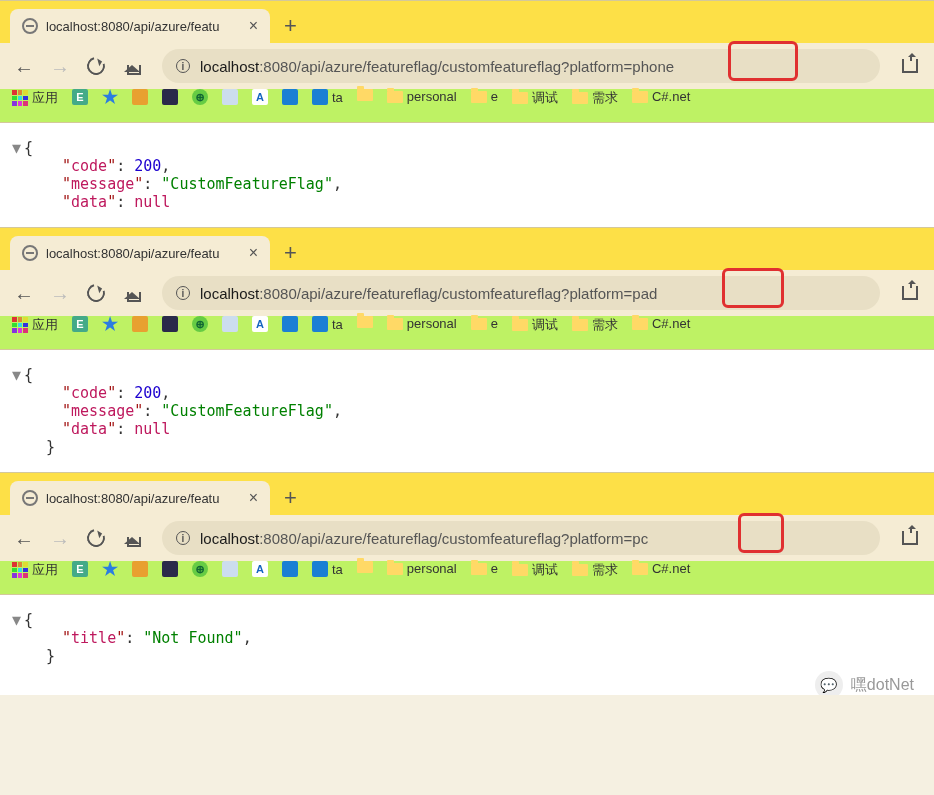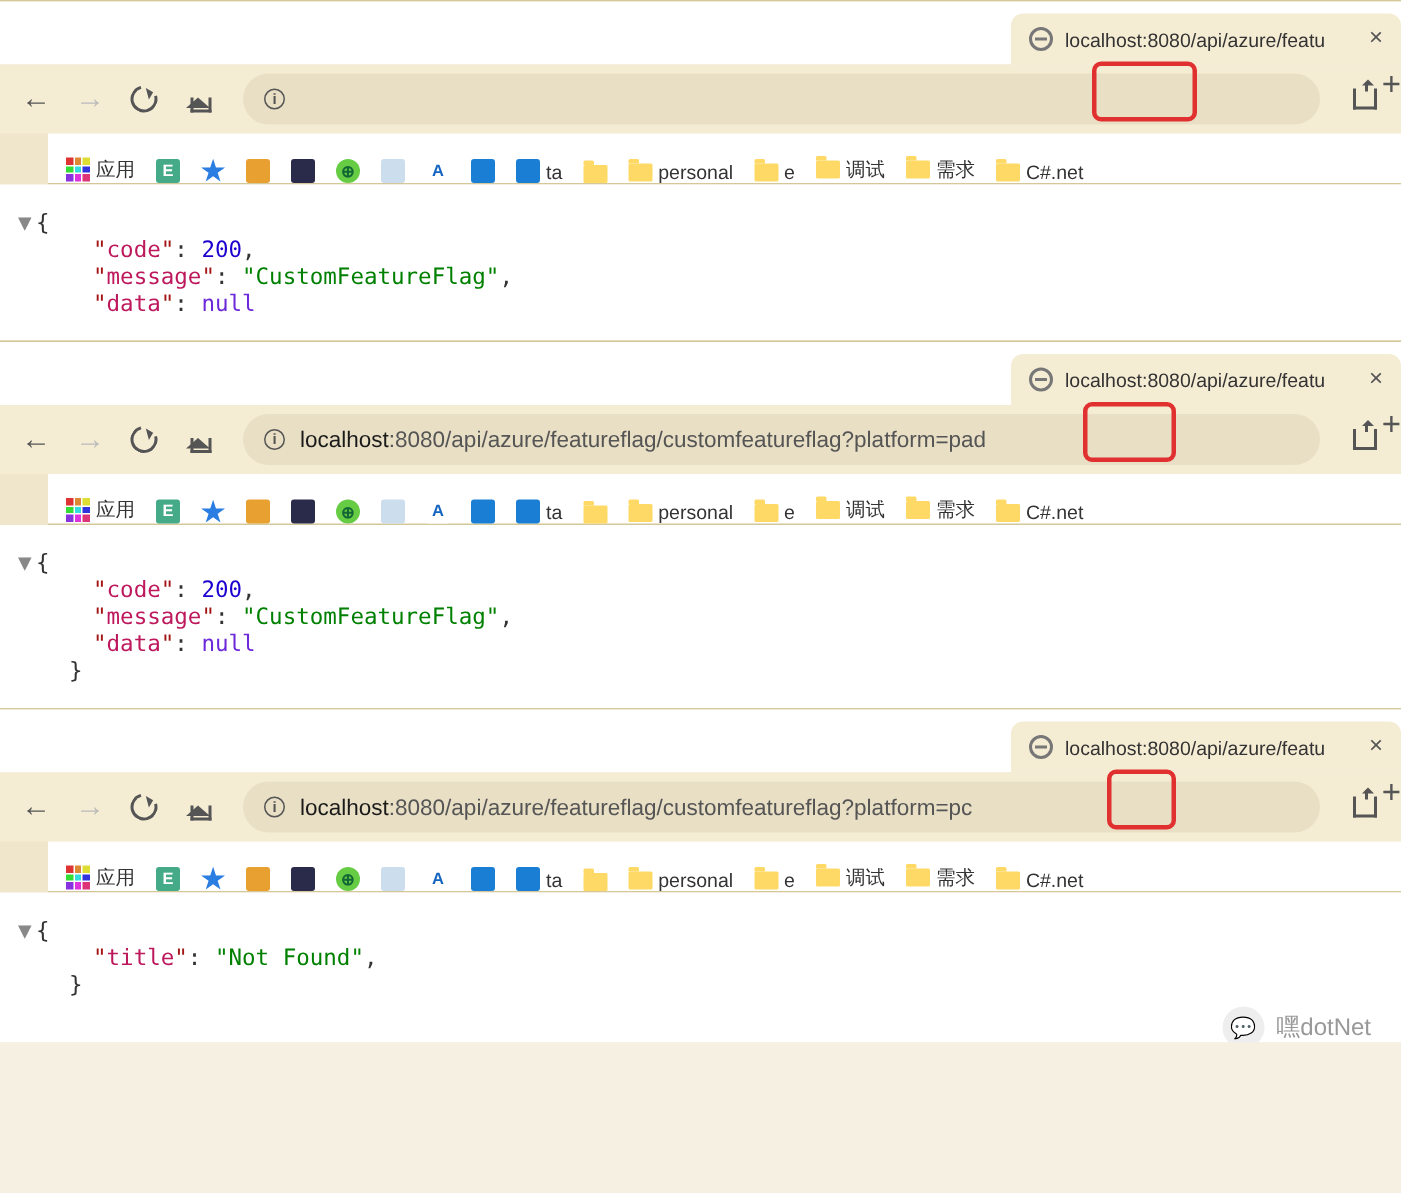--- a/index.html
+++ b/index.html
@@ -1,18 +1,18 @@
 <!DOCTYPE html>
 <html><head>
 <meta charset="utf-8">
 <style>
 * { margin: 0; padding: 0; box-sizing: border-box; }
 body { font-family: -apple-system, "Segoe UI", Arial, sans-serif; background: #f5f0e1; width: 934px; }
 .browser { background: #f0e6cc; border-top: 1px solid #d4c89a; }
-.tab-strip { display: flex; align-items: flex-end; height: 42px; padding-top: 8px; padding-left: 10px; background: #ffffff; flex-direction: column; }
+.tab-strip { display: flex; align-items: flex-end; height: 42px; padding-top: 8px; padding-left: 10px; background: #fde047; }
 .tab { display: flex; align-items: center; background: #f5ecd4; border-radius: 8px 8px 0 0; padding: 8px 12px; height: 34px; min-width: 260px; font-size: 13px; color: #333; }
 .tab .favicon { width: 16px; height: 16px; margin-right: 8px; border: 2px solid #777; border-radius: 50%; position: relative; flex-shrink: 0; }
 .tab .favicon::after { content: ""; position: absolute; left: 2px; right: 2px; top: 5px; border-top: 2px solid #777; }
 .tab .title { flex: 1; white-space: nowrap; overflow: hidden; }
 .tab .close { margin-left: 12px; font-size: 16px; color: #555; cursor: pointer; }
 .newtab { margin-left: 14px; font-size: 22px; color: #555; cursor: pointer; padding-bottom: 4px; }
 .toolbar { display: flex; align-items: center; height: 46px; padding: 0 12px; gap: 12px; background: #f5ecd4; }
 .nav-btn { width: 24px; height: 24px; display: flex; align-items: center; justify-content: center; color: #555; cursor: pointer; }
 .nav-btn.disabled { color: #bbb; }
 .arrow { font-size: 20px; line-height: 1; }
@@ -22,21 +22,21 @@
 .home-icon::before { content: ""; position: absolute; top: 0; left: 1px; border: 8px solid transparent; border-bottom: 7px solid #555; }
 .home-icon::after { content: ""; position: absolute; bottom: 0; left: 4px; width: 10px; height: 8px; border: 2px solid #555; border-top: none; }
 .urlbar { flex: 1; display: flex; align-items: center; background: #e8dfc5; border-radius: 18px; height: 34px; padding: 0 14px; margin: 0 6px; font-size: 15px; color: #555; position: relative; }
 .urlbar .info { width: 14px; height: 14px; border: 1.5px solid #555; border-radius: 50%; display: flex; align-items: center; justify-content: center; font-size: 10px; font-weight: bold; margin-right: 10px; flex-shrink: 0; }
 .urlbar .host { color: #1a1a1a; }
 .share-btn { width: 24px; height: 24px; display: flex; align-items: center; justify-content: center; color: #555; cursor: pointer; }
 .share-icon { width: 16px; height: 14px; border: 2px solid #555; border-top: none; position: relative; }
 .share-icon::before { content: ""; position: absolute; top: -10px; left: 4px; border: 4px solid transparent; border-bottom-color: #555; }
 .share-icon::after { content: ""; position: absolute; top: -4px; left: 6px; width: 2px; height: 6px; background: #555; }
 .redbox { position: absolute; border: 3px solid #e03030; border-radius: 6px; pointer-events: none; }
-.bookmarks { display: flex; align-items: flex-end; height: 34px; padding: 0 12px; gap: 14px; background: #ffffff; border-bottom: 1px solid #d4c89a; font-size: 13px; color: #333; margin-left: 32px; }
+.bookmarks { display: flex; align-items: flex-start; height: 34px; padding: 0 12px; gap: 14px; background: #bef264; border-bottom: 1px solid #d4c89a; font-size: 13px; color: #333; }
 .bm { display: flex; align-items: center; gap: 4px; cursor: pointer; white-space: nowrap; }
 .apps-icon { width: 16px; height: 16px; display: grid; grid-template-columns: repeat(3,1fr); gap: 1px; }
 .apps-icon span:nth-child(1){background:#d33;} .apps-icon span:nth-child(2){background:#d83;} .apps-icon span:nth-child(3){background:#dd3;}
 .apps-icon span:nth-child(4){background:#3d3;} .apps-icon span:nth-child(5){background:#3dd;} .apps-icon span:nth-child(6){background:#33d;}
 .apps-icon span:nth-child(7){background:#83d;} .apps-icon span:nth-child(8){background:#d3d;} .apps-icon span:nth-child(9){background:#d37;}
 .sq { width: 16px; height: 16px; border-radius: 2px; display: flex; align-items: center; justify-content: center; font-size: 11px; font-weight: bold; color: #fff; }
 .sq.e{background:#4a8;} .sq.star{color:#2a7de1;font-size:18px;background:none;} .sq.y{background:#e8a030;}
 .sq.cube{background:#2a2a4a;} .sq.circle{background:#6c4;border-radius:50%;color:#163;} .sq.doc{background:#cde;}
 .sq.a{background:#fff;color:#1565c0;font-weight:bold;} .sq.cl{background:#1a7fd4;} .sq.cl2{background:#1a7fd4;}
 .folder { width: 16px; height: 12px; background: #ffd966; border-radius: 1px; position: relative; }
@@ -44,21 +44,21 @@
 .content { background: #fff; padding: 16px 12px; font-family: Consolas, monospace; font-size: 15px; color: #333; min-height: 100px; }
 .row { display: block; }
 .caret { display: inline-block; width: 12px; color: #888; cursor: pointer; }
 .ind1 { padding-left: 50px; }
 .ind0 { padding-left: 34px; }
 .key { color: #be185d; }
 .key::before, .key::after { content: "\""; color: #a31515; }
 .colon { color: #333; }
 .num { color: #1c00cf; }
 .str { color: #008000; }
-.kw { color: #6d28d9; }
+.kw { color: #be185d; }
 .brace { color: #333; }
 .watermark { position: absolute; right: 20px; bottom: -4px; display: flex; align-items: center; gap: 8px; font-size: 16px; color: #999; font-family: "Microsoft YaHei", sans-serif; }
 .wm-icon { width: 28px; height: 28px; border-radius: 50%; background: #eee; display:flex; align-items:center; justify-content:center; font-size:14px; }
 .stack { position: relative; }
 </style>
 </head>
 <body>
 
 <div id="root">
     <div class="browser">
@@ -79,20 +79,21 @@
           <span class="arrow">→</span>
         </div>
     <div class="nav-btn">
           <div class="reload-icon"></div>
         </div>
     <div class="nav-btn">
           <div class="home-icon"></div>
         </div>
     <div class="urlbar">
       <div class="info">i</div>
+      <span><span class="host">localhost</span>:8080/api/azure/featureflag/customfeatureflag?platform=phone</span>
       <div class="redbox" style="top:-8px; left:566px; width:70px; height:40px;"></div>
     </div>
     <div class="share-btn">
           <div class="share-icon"></div>
         </div>
   </div>
   <div class="bookmarks">
     <div class="bm">
           <div class="apps-icon">
             <span></span>

